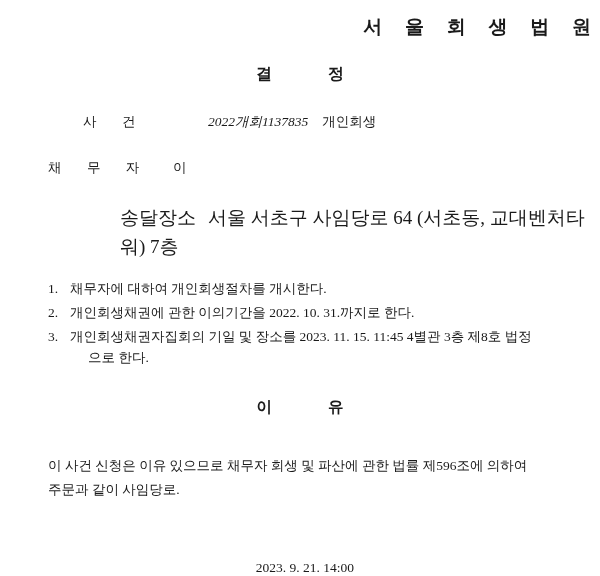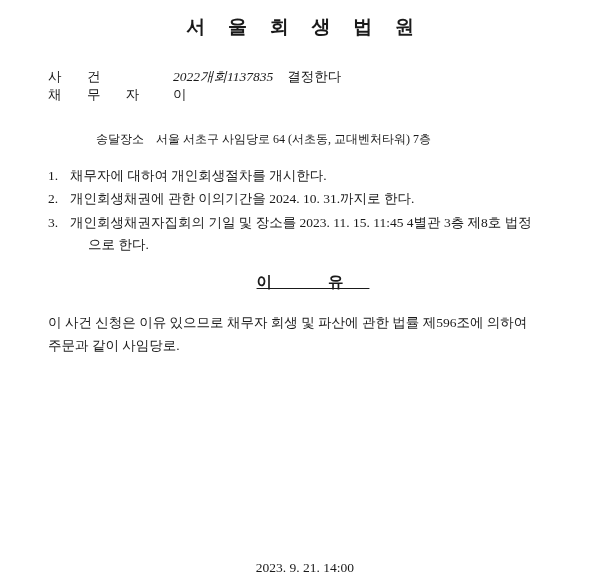--- a/index.html
+++ b/index.html
@@ -16,21 +16,21 @@
     overflow: hidden;
   }
   .page {
     width: 600px;
     height: 576px;
     box-sizing: border-box;
     padding: 0;
     position: relative;
   }
   .court-title {
-    text-align: center;
+    text-align: right;
     font-size: 19px;
     font-weight: bold;
     letter-spacing: 9px;
     margin-top: 14px;
     padding-left: 9px;
   }
   .doc-type {
     text-align: center;
     font-size: 16px;
     font-weight: bold;
@@ -38,47 +38,47 @@
     margin-top: 24px;
     padding-left: 26px;
   }
   .field-row {
     display: flex;
     align-items: baseline;
     font-size: 13.5px;
     margin-top: 0;
     padding-left: 48px;
   }
-  .field-row.first { margin-top: 28px; }
-  .field-row.second { margin-top: 0; }
+  .field-row.first { margin-top: 28px; margin-left: 35px; }
+  .field-row.second { margin-top: 28px; }
   .field-label {
     width: 125px;
     flex: 0 0 125px;
     letter-spacing: 11px;
   }
   .field-value {
     flex: 1 1 auto;
   }
   .case-no { margin-right: 14px; font-style: italic; }
   .addr-block {
     margin-top: 26px;
-    padding-left: 96px;
-    font-size: 12px;
+    padding-left: 120px;
+    font-size: 19px;
     line-height: 1.55;
   }
   .addr-line .addr-label { margin-right: 12px; }
   .section-head {
     text-align: center;
     font-size: 15.5px;
     font-weight: bold;
     letter-spacing: 26px;
     padding-left: 26px;
   }
   .section-head.juemun { margin-top: 30px; }
-  .section-head.iyu { margin-top: 16px; text-decoration: underline; }
+  .section-head.iyu { margin-top: 28px; }
   .ordered-list {
     margin: 16px 0 0 0;
     padding: 0 40px 0 48px;
     list-style: none;
     font-size: 13.5px;
     line-height: 1.62;
   }
   .ordered-list li {
     position: relative;
     padding-left: 22px;
@@ -86,21 +86,21 @@
   }
   .ordered-list li .num {
     position: absolute;
     left: 0;
     top: 0;
   }
   .cont-line {
     padding-left: 18px;
   }
   .reason-body {
-    margin-top: 18px;
+    margin-top: 36px;
     padding: 0 46px 0 48px;
     font-size: 13.5px;
     line-height: 1.72;
   }
   .reason-body .l2 { display: block; }
   .datestamp {
     position: absolute;
     left: 0;
     right: 0;
     bottom: 14px;
@@ -109,25 +109,26 @@
     padding-left: 10px;
   }
 </style>
 </head>
 <body>
 
 <div class="page">
 
   <div class="court-title">서 울 회 생 법 원</div>
 
+  <div class="doc-type">결        정</div>
 
   <div class="field-row first">
     <div class="field-label">사        건</div>
     <div class="field-value">
-      <span class="case-no">2022개회1137835</span><span>결정한다</span>
+      <span class="case-no">2022개회1137835</span><span>개인회생</span>
     </div>
   </div>
 
   <div class="field-row second">
     <div class="field-label">채  무  자</div>
     <div class="field-value">이</div>
   </div>
 
   <div class="addr-block">
     <div class="addr-line">
@@ -136,21 +137,21 @@
   </div>
 
 
   <ul class="ordered-list">
     <li>
       <span class="num">1.</span>
       <span>채무자에 대하여 개인회생절차를 개시한다.</span>
     </li>
     <li>
       <span class="num">2.</span>
-      <span>개인회생채권에 관한 이의기간을 2024. 10. 31.까지로 한다.</span>
+      <span>개인회생채권에 관한 이의기간을 2022. 10. 31.까지로 한다.</span>
     </li>
     <li>
       <span class="num">3.</span>
       <span>개인회생채권자집회의 기일 및 장소를 2023. 11. 15. 11:45 4별관 3층 제8호 법정</span>
       <span class="cont-line">으로 한다.</span>
     </li>
   </ul>
 
   <div class="section-head iyu">이        유</div>
 

